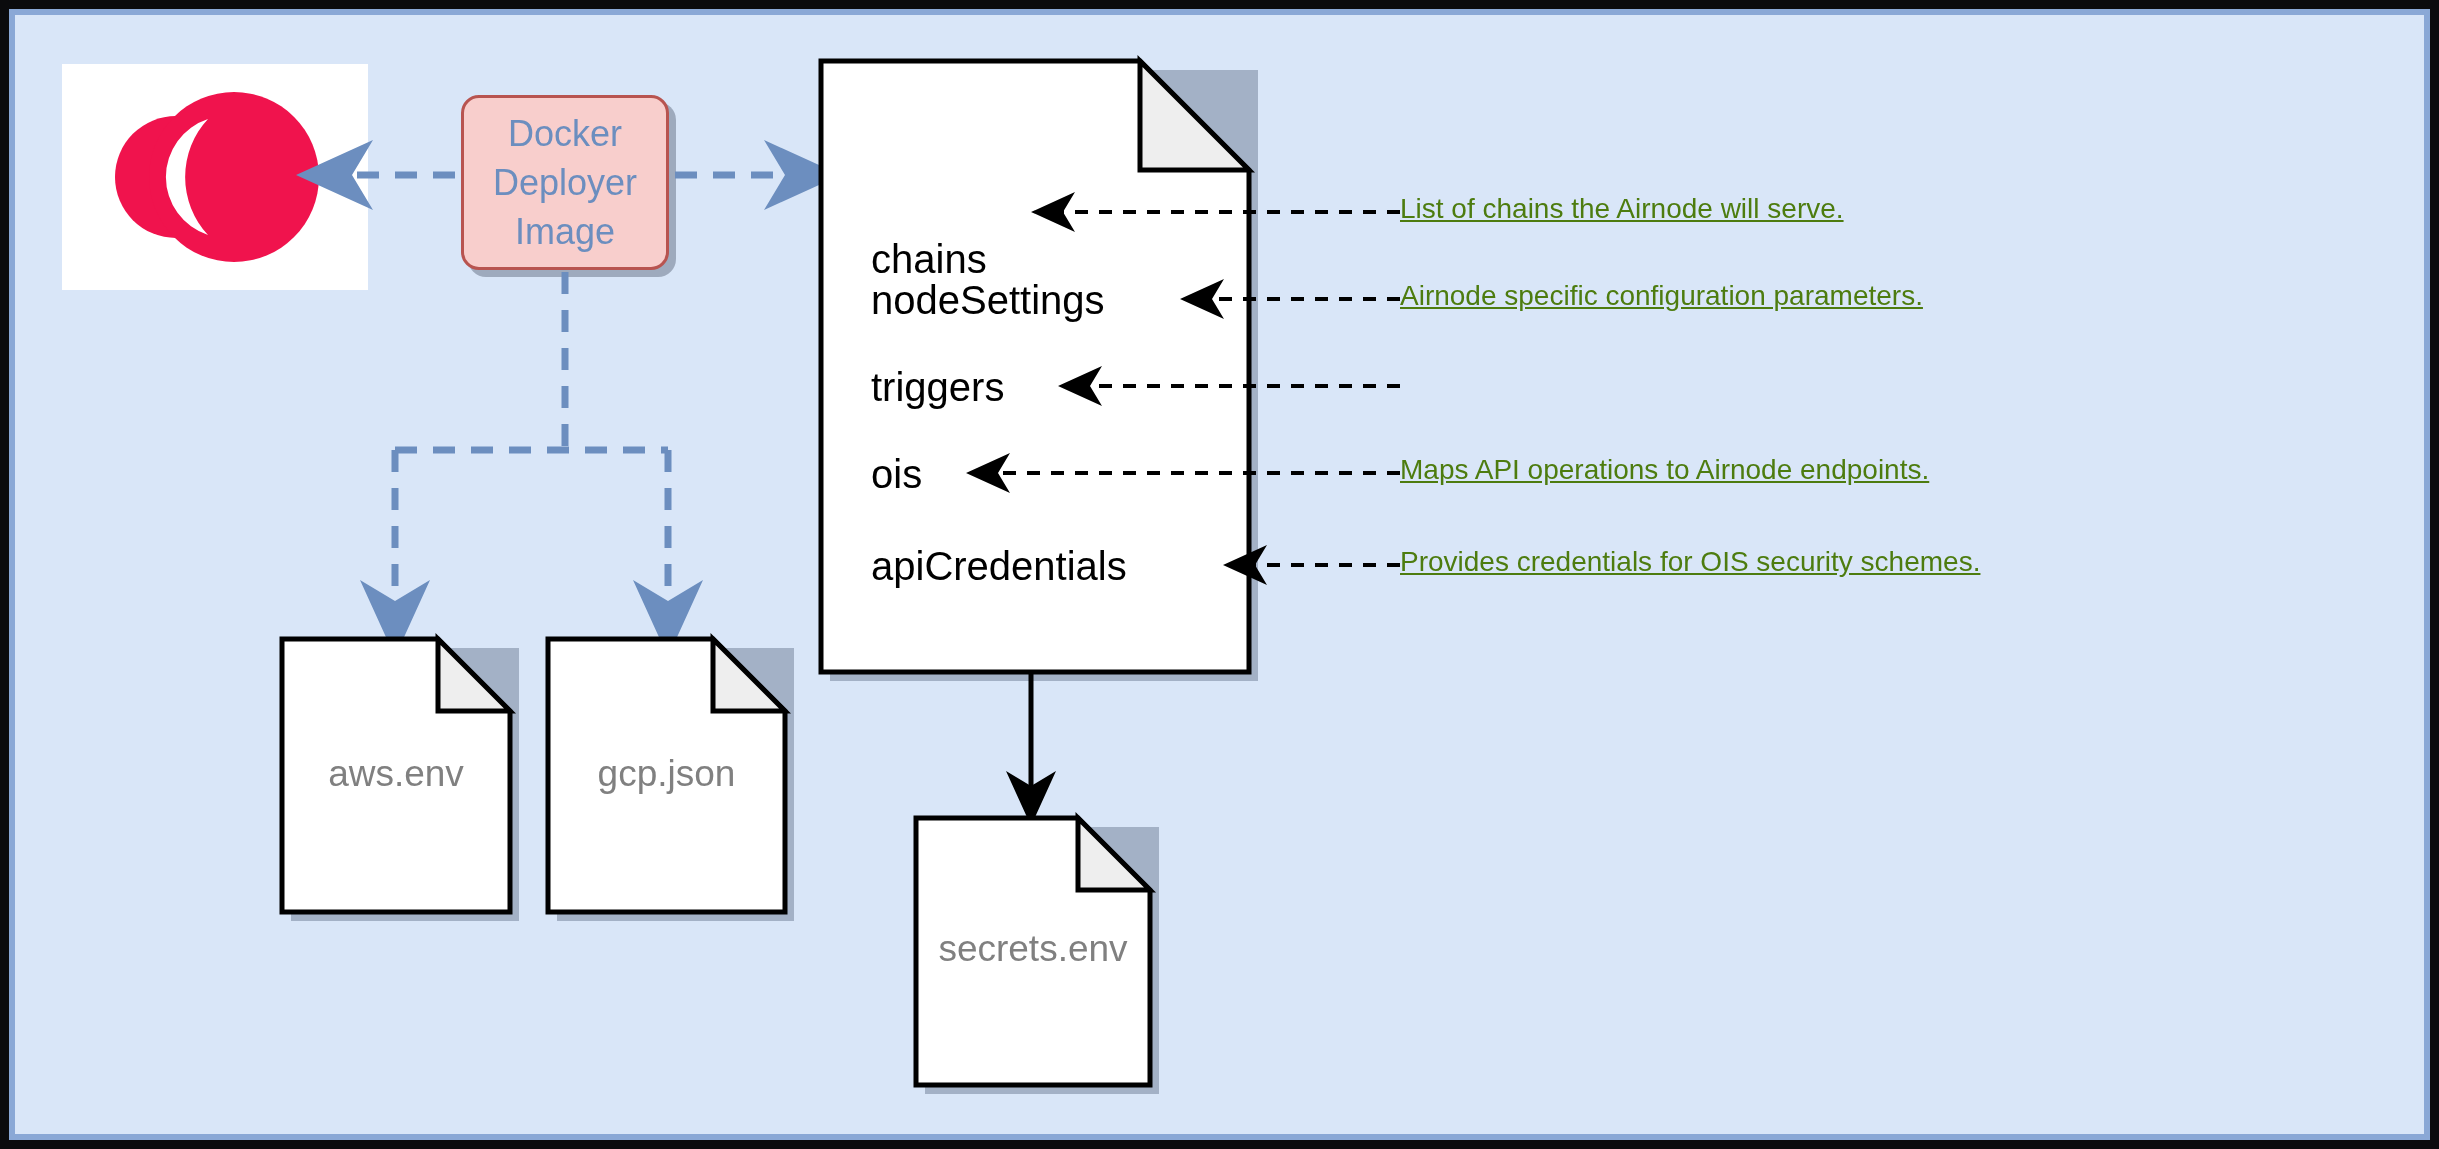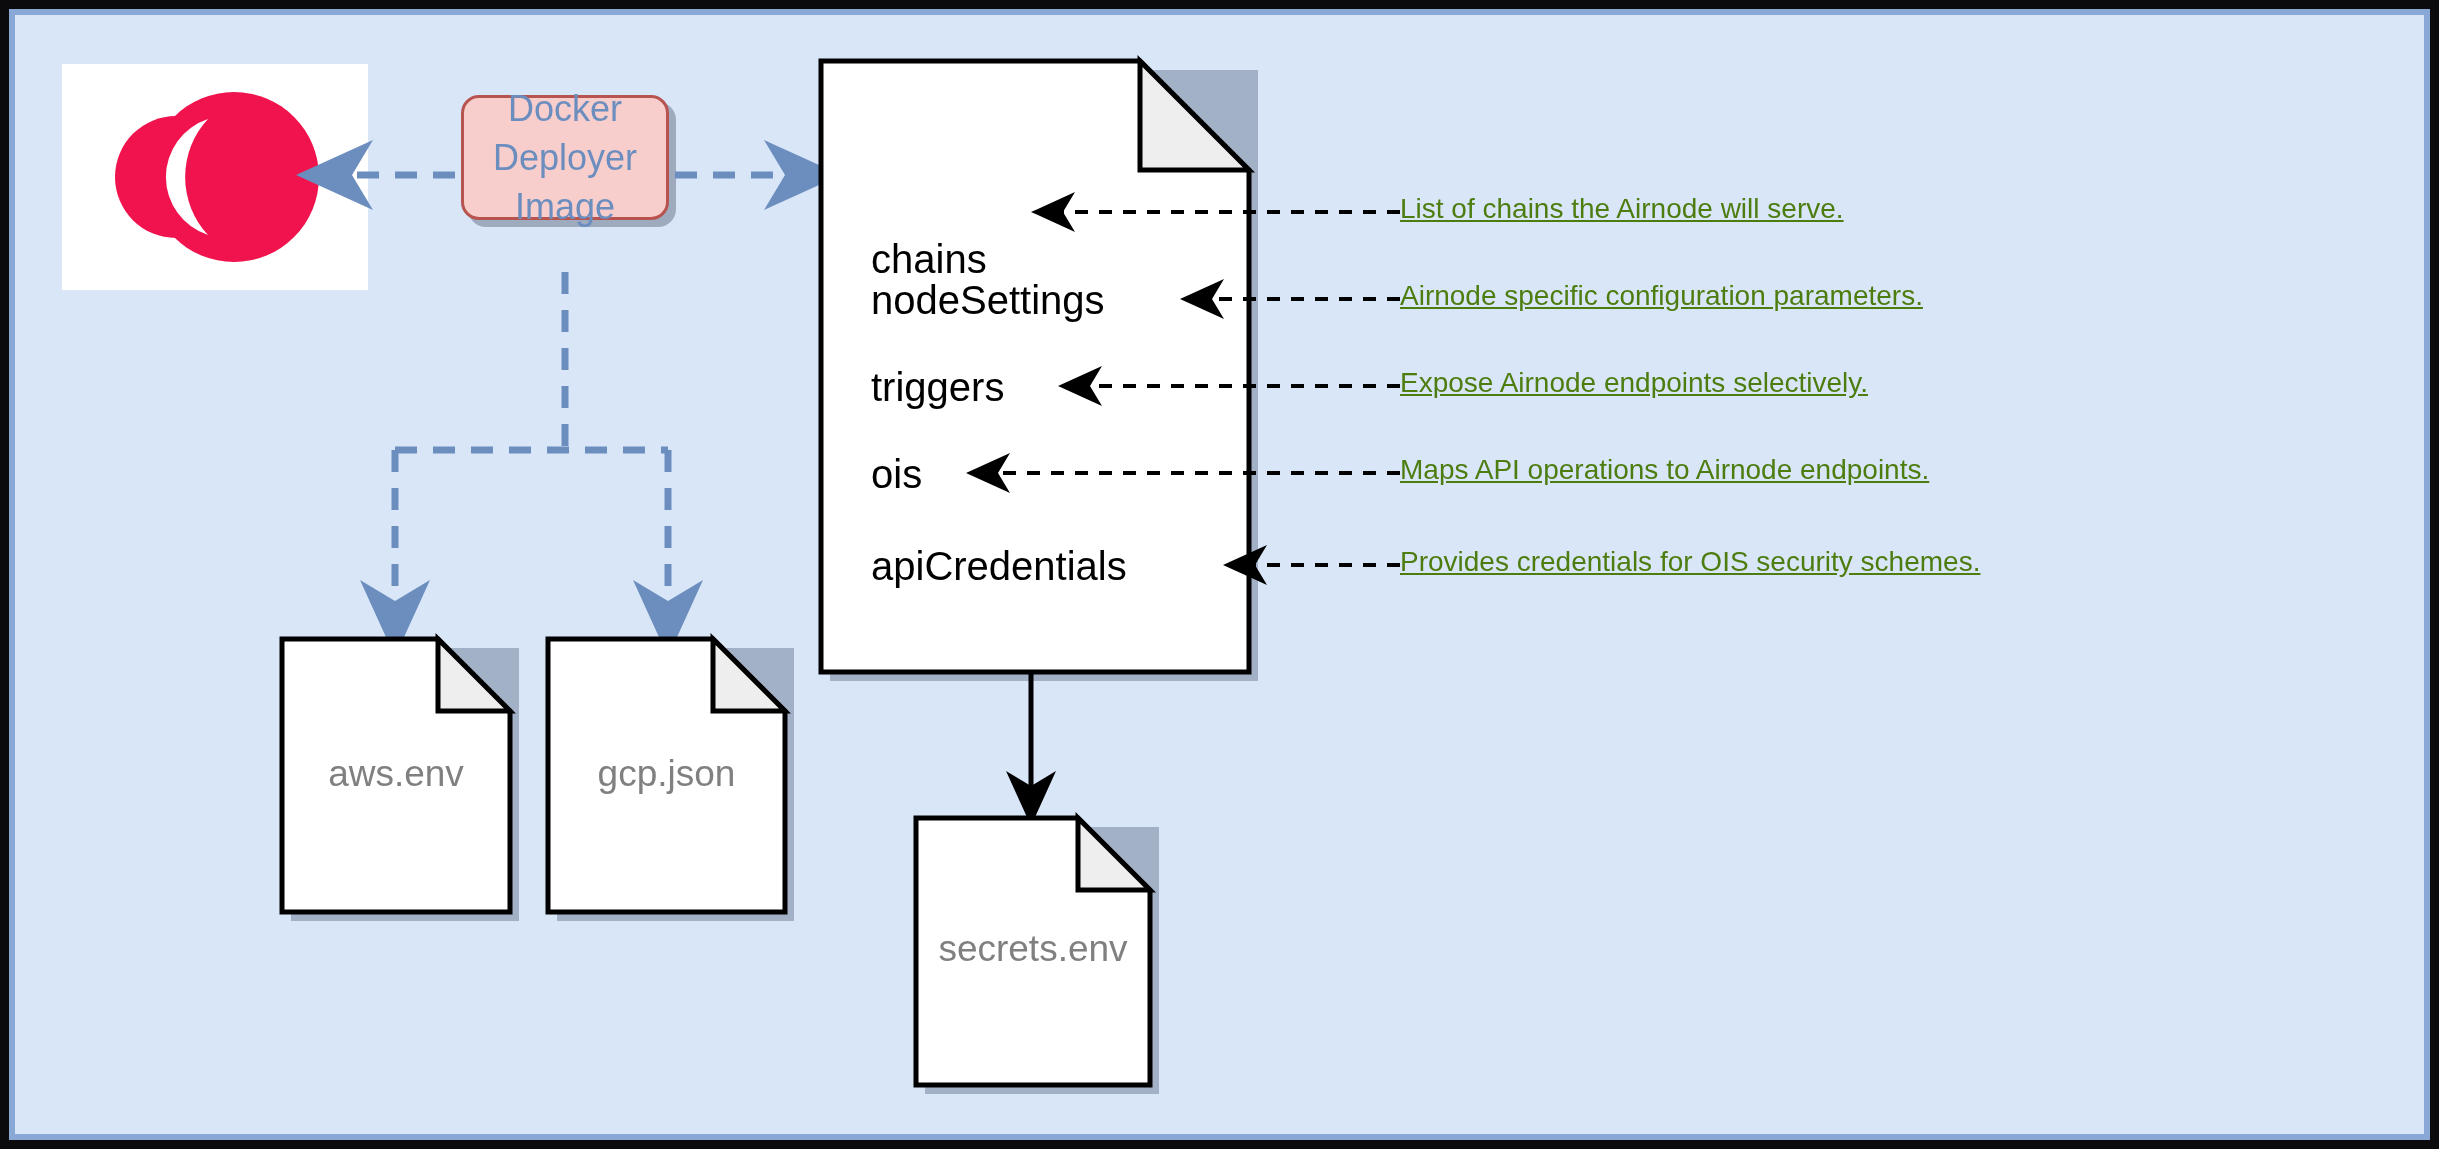--- a/index.html
+++ b/index.html
@@ -67,21 +67,21 @@
   .annot {
     position: absolute;
     color: #4d7c0f;
     font-size: 28px;
     white-space: nowrap;
     text-decoration: underline;
   }
   .docker-box {
     position: absolute;
     left: 461px; top: 95px;
-    width: 208px; height: 125px;
+    width: 208px; height: 175px;
     background: #f8cecc;
     border: 3px solid #b85450;
     border-radius: 18px;
     box-sizing: border-box;
     display: flex;
     flex-direction: column;
     align-items: center;
     justify-content: center;
     box-shadow: 7px 7px 0px rgba(110,120,140,0.55);
   }
@@ -187,21 +187,20 @@
   <div class="doc-label" style="left:871px; top:78px;">config.json</div>
 
   <div class="cfg-key" style="left:871px; top:191px;margin-top:46px;">chains</div>
   <div class="cfg-key" style="left:871px; top:278px;">nodeSettings</div>
   <div class="cfg-key" style="left:871px; top:365px;">triggers</div>
   <div class="cfg-key" style="left:871px; top:452px;">ois</div>
   <div class="cfg-key" style="left:871px; top:544px;">apiCredentials</div>
 
   <div class="annot" style="left:1400px; top:193px;">List of chains the Airnode will serve.</div>
   <div class="annot" style="left:1400px; top:280px;">Airnode specific configuration parameters.</div>
-  <div class="annot" style="left:1400px; top:367px;">Expose Airnode endpoints selectively.</div>
   <div class="annot" style="left:1400px; top:454px;">Maps API operations to Airnode endpoints.</div>
   <div class="annot" style="left:1400px; top:546px;">Provides credentials for OIS security schemes.</div>
 
   <div class="doc-filename-center" style="left:282px; top:753px; width:228px;">aws.env</div>
   <div class="doc-filename-center" style="left:548px; top:753px; width:237px;">gcp.json</div>
   <div class="doc-filename-center" style="left:916px; top:928px; width:234px;">secrets.env</div>
 
 </div>
 
 </body></html>

